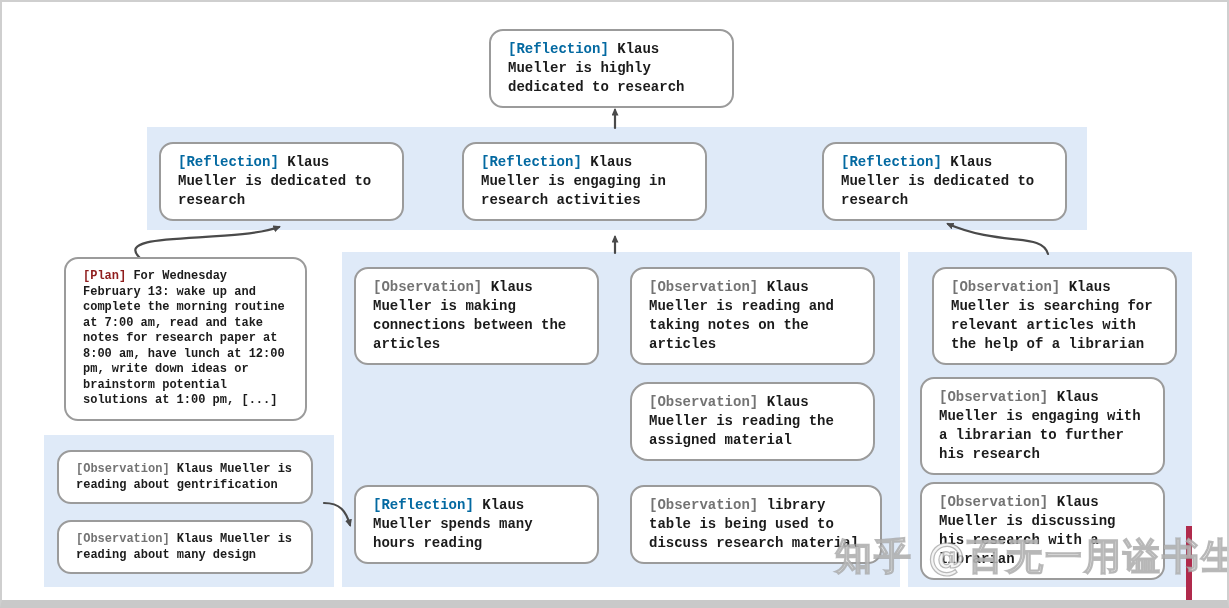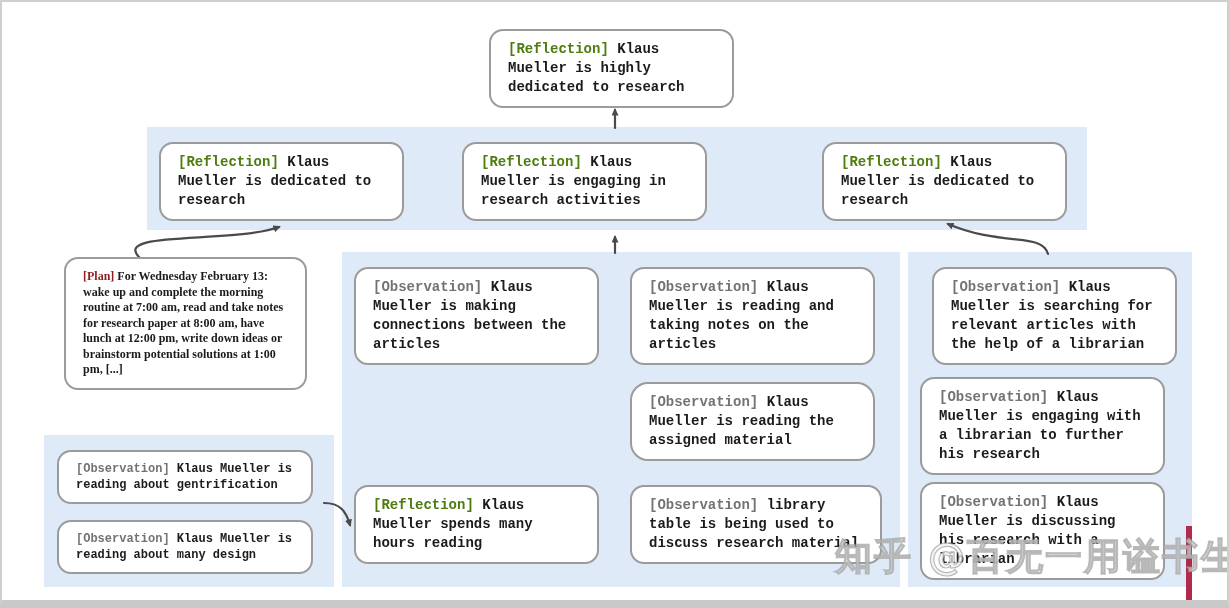--- a/index.html
+++ b/index.html
@@ -32,21 +32,21 @@
     width: 245px;
     padding: 9px 17px;
     font-size: 14px;
     line-height: 19px;
   }
   .node.small {
     padding: 9px 17px;
     font-size: 12px;
     line-height: 16px;
   }
-  .tag-reflection { color: #4d7c0f; }
+  .tag-reflection { color: #0369a1; }
   .tag-observation { color: #737373; }
   .tag-plan { color: #8f1d1d; }
   #arrow-layer {
     position: absolute;
     left: 0; top: 0;
     z-index: 2;
     pointer-events: none;
   }
   #watermark {
     position: absolute;
@@ -103,21 +103,21 @@
   <div class="node std" style="left:157px; top:140px;">
     <span class="tag-reflection">[Reflection]</span> <span>Klaus Mueller is dedicated to research</span>
   </div>
   <div class="node std" style="left:460px; top:140px;">
     <span class="tag-reflection">[Reflection]</span> <span>Klaus Mueller is engaging in research activities</span>
   </div>
   <div class="node std" style="left:820px; top:140px;">
     <span class="tag-reflection">[Reflection]</span> <span>Klaus Mueller is dedicated to research</span>
   </div>
 
-  <div class="node small" style="left:62px; top:255px; width:243px; line-height:15.5px; padding:10px 17px;font-family:Liberation Serif, serif;">
+  <div class="node small" style="left:62px; top:255px; width:243px; line-height:15.5px; padding:10px 17px;">
     <span class="tag-plan">[Plan]</span> <span>For Wednesday February 13: wake up and complete the morning routine at 7:00 am, read and take notes for research paper at 8:00 am, have lunch at 12:00 pm, write down ideas or brainstorm potential solutions at 1:00 pm, [...]</span>
   </div>
 
   <div class="node small" style="left:55px; top:448px; width:256px;">
     <span class="tag-observation">[Observation]</span> <span>Klaus Mueller is reading about gentrification</span>
   </div>
   <div class="node small" style="left:55px; top:518px; width:256px;">
     <span class="tag-observation">[Observation]</span> <span>Klaus Mueller is reading about many design</span>
   </div>
 

